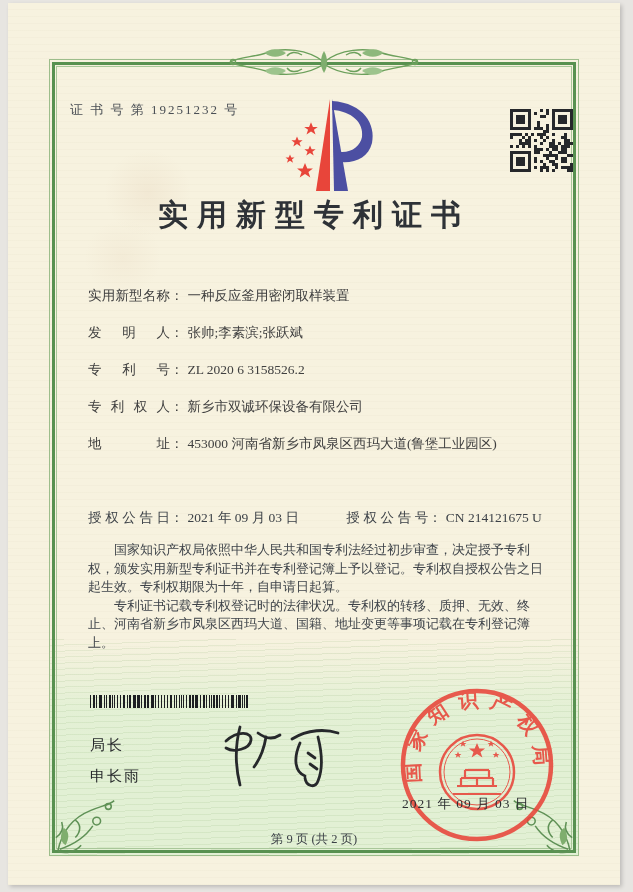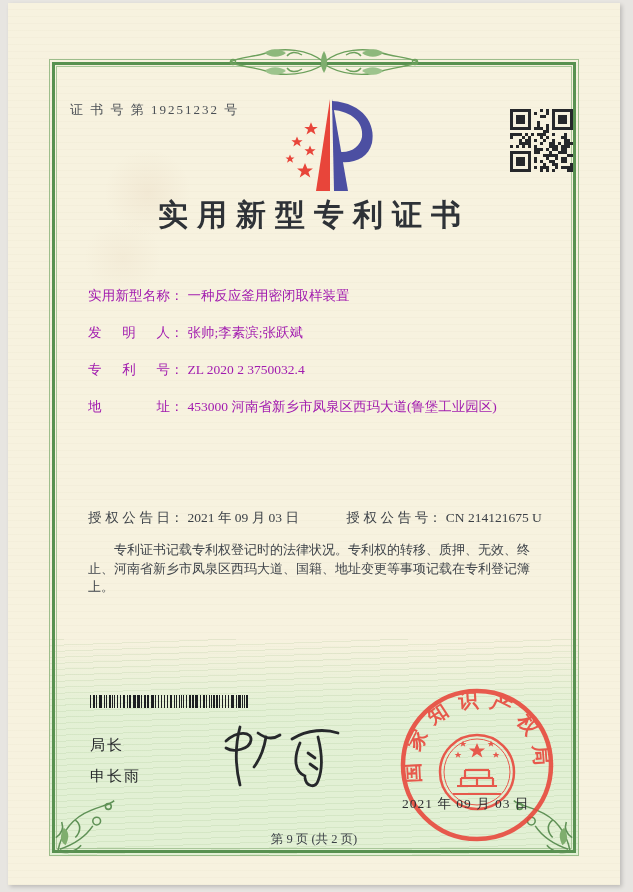--- a/index.html
+++ b/index.html
@@ -50,21 +50,21 @@
   }
   .logo { position:absolute; left:272px; top:92px; width:106px; height:104px; }
   .qr { position:absolute; left:502px; top:106px; width:66px; height:66px; }
   .qr .mod { position:absolute; background:#26282b; }
   .title {
     position:absolute; left:41px; top:192px; width:530px;
     text-align:center; font-size:30px; font-weight:600;
     letter-spacing:9px; color:#2e3237;
   }
   .fields { position:absolute; left:80px; top:274px; width:480px; }
-  .f-row { height:37px; line-height:37px; font-size:13.5px; color:#a21caf; white-space:nowrap; }
+  .f-row { height:37px; line-height:37px; font-size:13.5px; color:#404040; white-space:nowrap; }
   .f-label { display:inline-block; width:82px; text-align:justify; text-align-last:justify; vertical-align:top; }
   .f-colon { display:inline-block; margin-right:4px; }
   .grant-row {
     position:absolute; left:80px; top:506px; width:490px;
     font-size:13.5px; color:#3c4147; line-height:18px; white-space:nowrap;
   }
   .grant-pair2 { margin-left:44px; }
   .paras { position:absolute; left:80px; top:538px; width:464px; font-size:13px; line-height:18.6px; color:#3f444a; }
   .paras p { text-indent:2em; }
   .barcode { position:absolute; left:82px; top:692px; width:160px; height:13px; }
@@ -278,37 +278,41 @@
   <div class="title">实用新型专利证书</div>
 
   <div class="fields">
     <div class="f-row">
       <span class="f-label">实用新型名称</span><span class="f-colon">：</span><span class="f-value">一种反应釜用密闭取样装置</span>
     </div>
     <div class="f-row">
       <span class="f-label">发明人</span><span class="f-colon">：</span><span class="f-value">张帅;李素滨;张跃斌</span>
     </div>
     <div class="f-row">
-      <span class="f-label">专利号</span><span class="f-colon">：</span><span class="f-value">ZL 2020 2 3750032.4</span>
+      <span class="f-label">专利号</span><span class="f-colon">：</span><span class="f-value">ZL 2020 6 3158526.2</span>
+    </div>
+    <div class="f-row">
+      <span class="f-label">专利权人</span><span class="f-colon">：</span><span class="f-value">新乡市双诚环保设备有限公司</span>
     </div>
     <div class="f-row">
       <span class="f-label">地址</span><span class="f-colon">：</span><span class="f-value">453000 河南省新乡市凤泉区西玛大道(鲁堡工业园区)</span>
     </div>
   </div>
 
   <div class="grant-row">
     <span>
       <span class="f-label">授权公告日</span><span class="f-colon">：</span><span>2021 年 09 月 03 日</span>
     </span>
     <span class="grant-pair2">
       <span class="f-label">授权公告号</span><span class="f-colon">：</span><span>CN 214121675 U</span>
     </span>
   </div>
 
   <div class="paras">
+    <p>国家知识产权局依照中华人民共和国专利法经过初步审查，决定授予专利权，颁发实用新型专利证书并在专利登记簿上予以登记。专利权自授权公告之日起生效。专利权期限为十年，自申请日起算。</p>
     <p>专利证书记载专利权登记时的法律状况。专利权的转移、质押、无效、终止、河南省新乡市凤泉区西玛大道、国籍、地址变更等事项记载在专利登记簿上。</p>
   </div>
 
   <div class="barcode">
       <div class="bar" style="left:0px;width:1px"></div>
       <div class="bar" style="left:3px;width:2px"></div>
       <div class="bar" style="left:6px;width:1px"></div>
       <div class="bar" style="left:9px;width:3px"></div>
       <div class="bar" style="left:14px;width:1px"></div>
       <div class="bar" style="left:16px;width:1px"></div>

